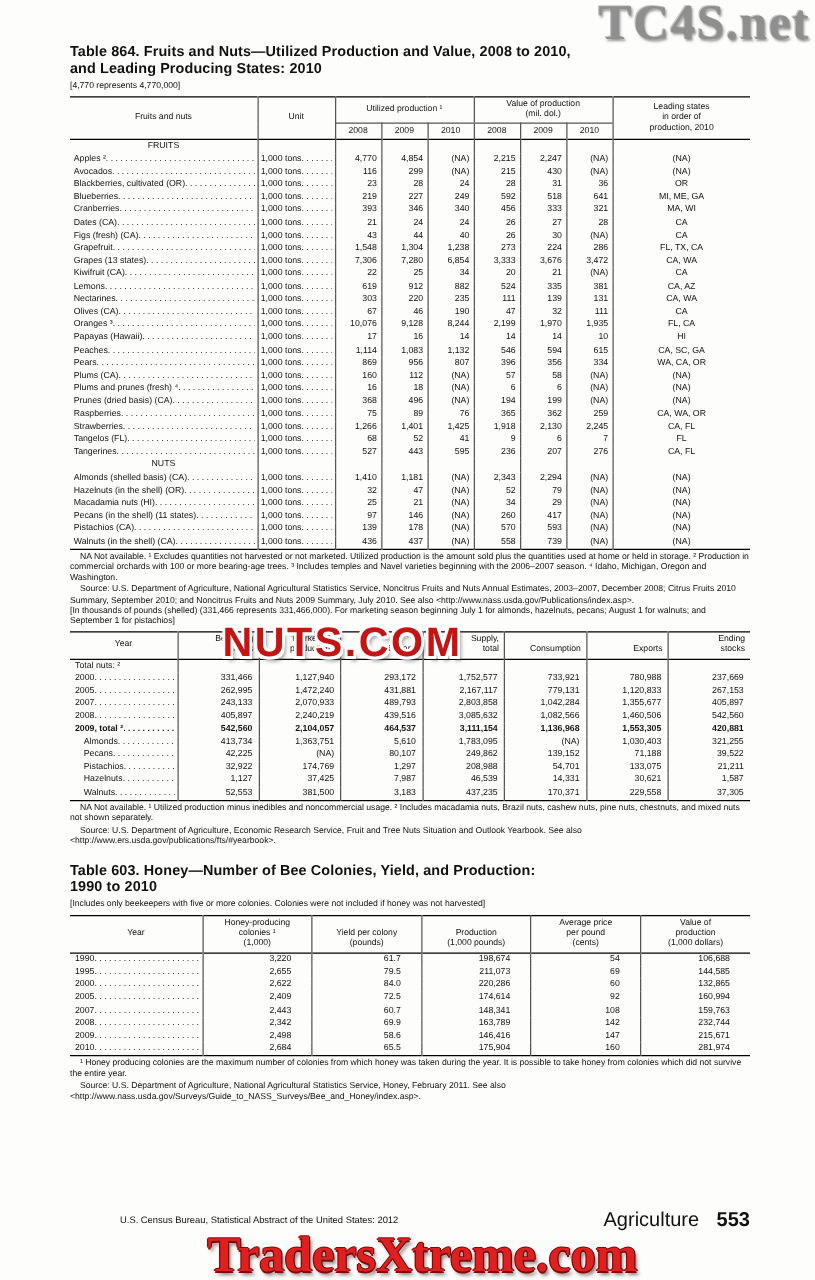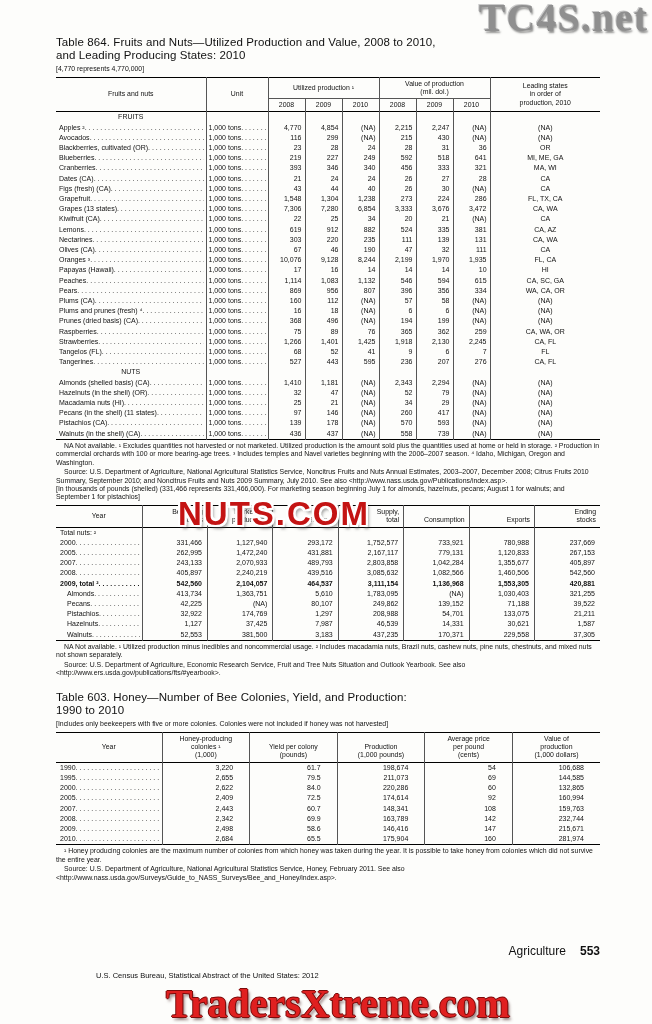--- a/index.html
+++ b/index.html
@@ -5,21 +5,21 @@
   * { box-sizing: border-box; }
   html, body { margin: 0; padding: 0; }
   body {
     width: 652px; height: 1024px; position: relative; overflow: hidden;
     background: #fdfdfb; color: #111;
     font-family: "Liberation Sans", "DejaVu Sans", sans-serif;
   }
   .page { position: absolute; left: 56px; top: 36px; width: 544px; }
 
   .tbl-title {
-    font-size: 11.5px; font-weight: normal; line-height: 13px;
+    font-size: 11.5px; font-weight: bold; line-height: 13px;
     white-space: pre-line; margin: 0 0 3px 0; letter-spacing: 0.1px;
   }
   .t2 { margin-top: 16px; }
   .t3 { margin-top: 14px; }
   .bracket { font-size: 6.9px; line-height: 8.5px; margin: 0 0 3px 0; }
 
   table { border-collapse: collapse; width: 100%; table-layout: fixed; }
   .tbl { border-top: 1.5px solid #000; border-bottom: 1px solid #000; }
   .tbl thead { border-bottom: 1px solid #000; }
   th, td { padding: 0 2px; font-size: 7px; line-height: 10.2px; font-weight: normal; }
@@ -50,21 +50,21 @@
   .ind { padding-left: 11px; }
   .boldrow td { font-weight: bold; }
   #t865 .stubh, #t866 .stubh { vertical-align: middle; text-align: center; }
   #t865 .numh { text-align: right; padding-right: 4px; vertical-align: bottom; }
   #t866 .numh { text-align: center; vertical-align: bottom; }
   #t864 thead th { vertical-align: middle; }
 
   .fn { font-size: 6.9px; line-height: 8.4px; margin: 2px 0 0 0; text-indent: 8px; }
   .fn.src { margin-top: 1px; }
 
-  .sect-pg { position: absolute; top: 944px; right: 52px; font-size: 12px; }
+  .sect-pg { position: absolute; top: 968px; right: 52px; font-size: 16px; }
   .sect-pg .pgnum { margin-left: 14px; font-weight: bold; }
   .census { position: absolute; top: 971px; left: 56px; font-size: 7.5px; padding-left: 40px; }
 
   .wm-top {
     position: absolute; top: -6px; right: 4px;
     font-family: "Liberation Serif", serif; font-weight: bold; font-size: 40px;
     color: #8f8f8f; text-shadow: 1px 2px 2px rgba(60,60,60,0.55), -1px -1px 0 #c9c9c9;
     letter-spacing: 1px;
   }
   .wm-mid {

